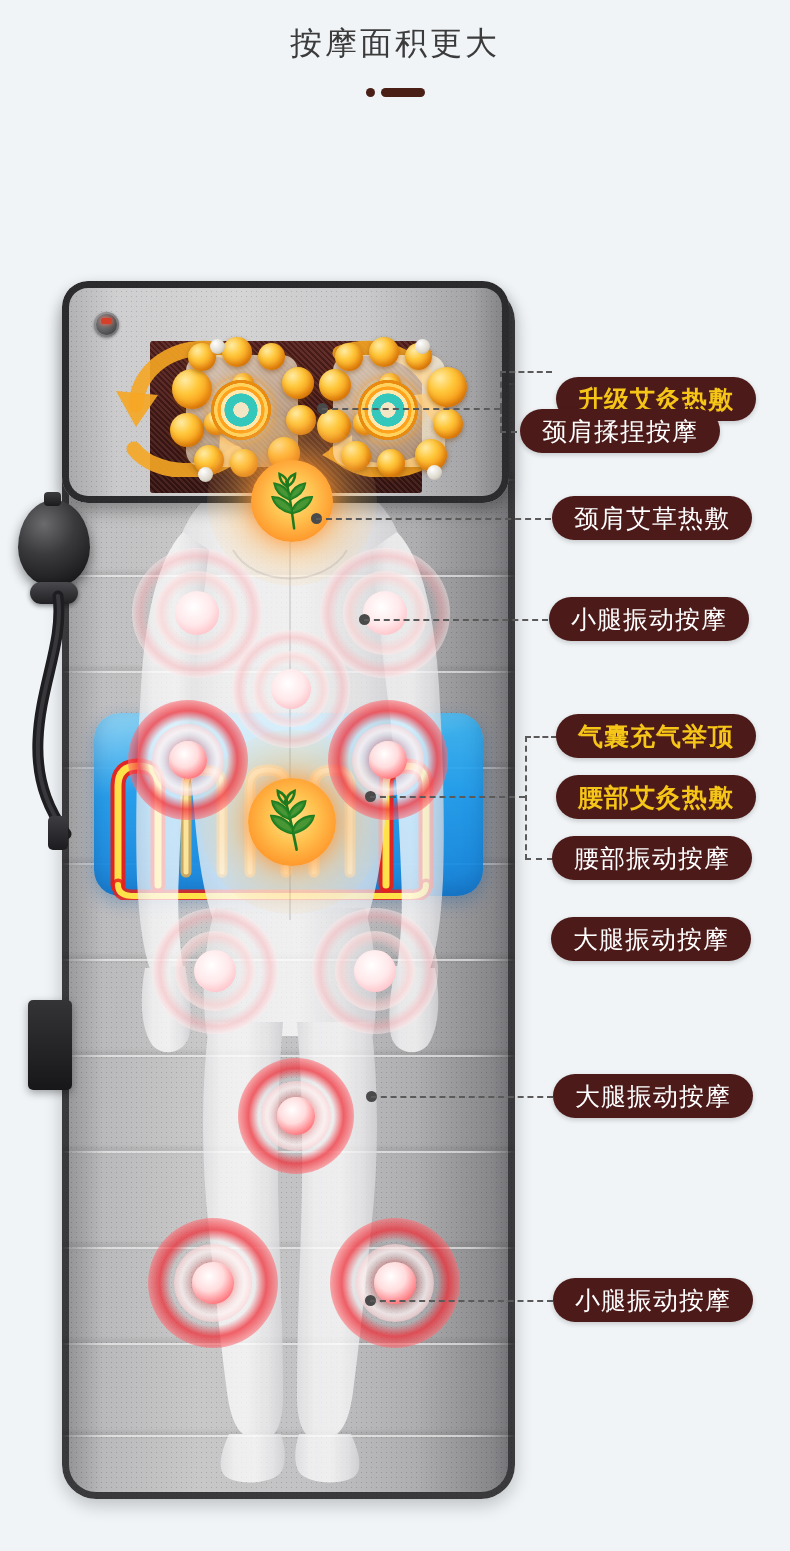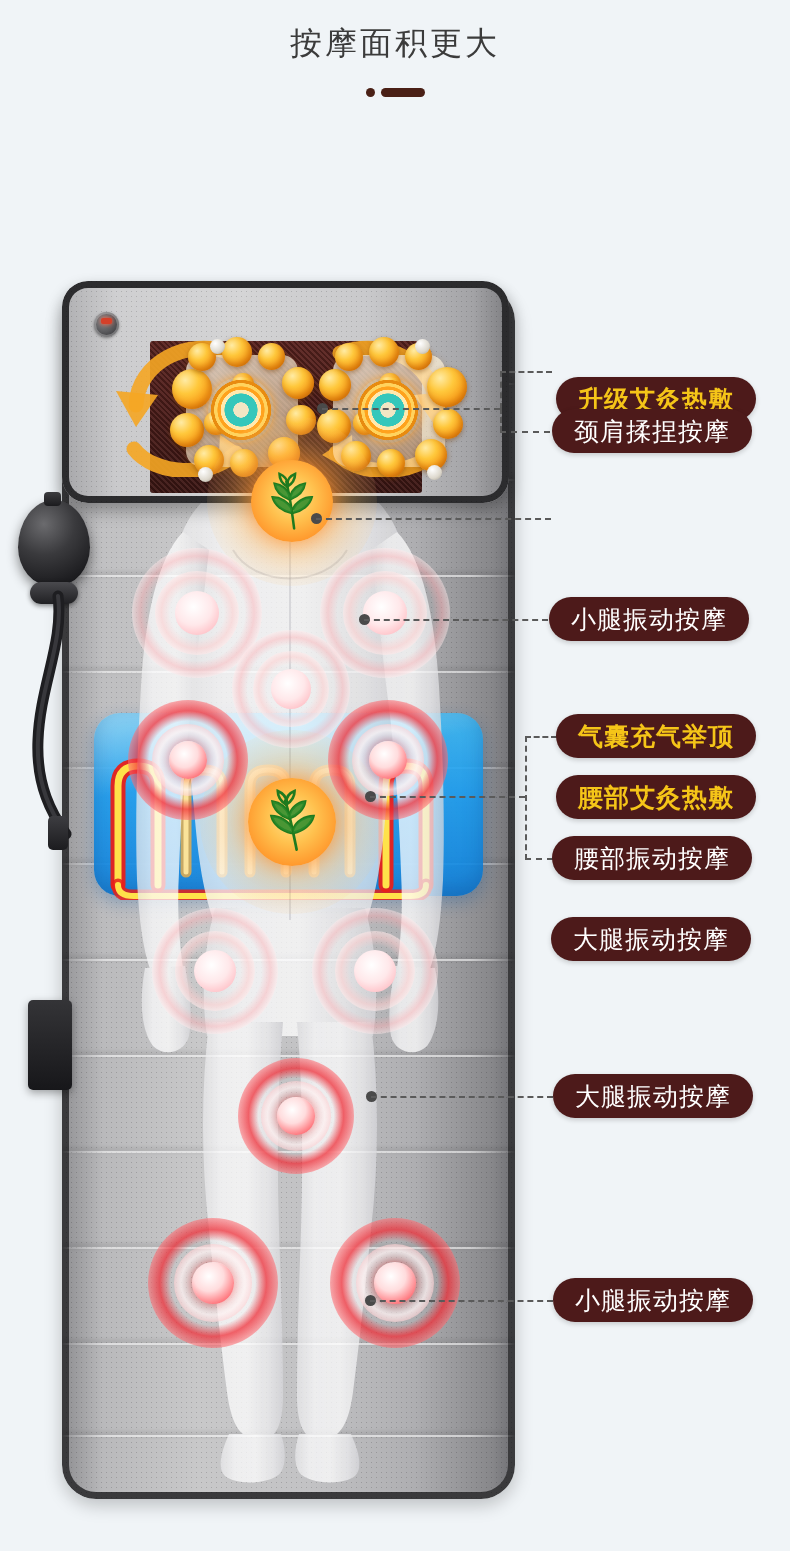--- a/index.html
+++ b/index.html
@@ -512,21 +512,22 @@
   <div class="lead" style="left:525px; top:736px; width:32px;"></div>
   <div class="lead" style="left:525px; top:858px; width:28px;"></div>
 
   <span class="anchor" style="left:366px; top:1091px;"></span>
   <div class="lead" style="left:371px; top:1096px; width:182px;"></div>
 
   <span class="anchor" style="left:365px; top:1295px;"></span>
   <div class="lead" style="left:370px; top:1300px; width:183px;"></div>
 
   <div class="pill gold" style="left:556px; top:349px;margin-top:28px;">升级艾灸热敷</div>
-  <div class="pill white" style="left:552px; top:409px;">颈肩揉捏按摩</div>
+  <div class="pill white" style="left:520px; top:409px;">颈肩揉捏按摩</div>
+  <div class="pill white" style="left:552px; top:496px;">颈肩艾草热敷</div>
   <div class="pill white" style="left:549px; top:597px;">小腿振动按摩</div>
   <div class="pill gold" style="left:556px; top:775px;">腰部艾灸热敷</div>
   <div class="pill gold" style="left:556px; top:714px;">气囊充气举顶</div>
   <div class="pill white" style="left:552px; top:836px;">腰部振动按摩</div>
   <div class="pill white" style="left:551px; top:917px;">大腿振动按摩</div>
   <div class="pill white" style="left:553px; top:1074px;">大腿振动按摩</div>
   <div class="pill white" style="left:553px; top:1278px;">小腿振动按摩</div>
 
 </div>
 

